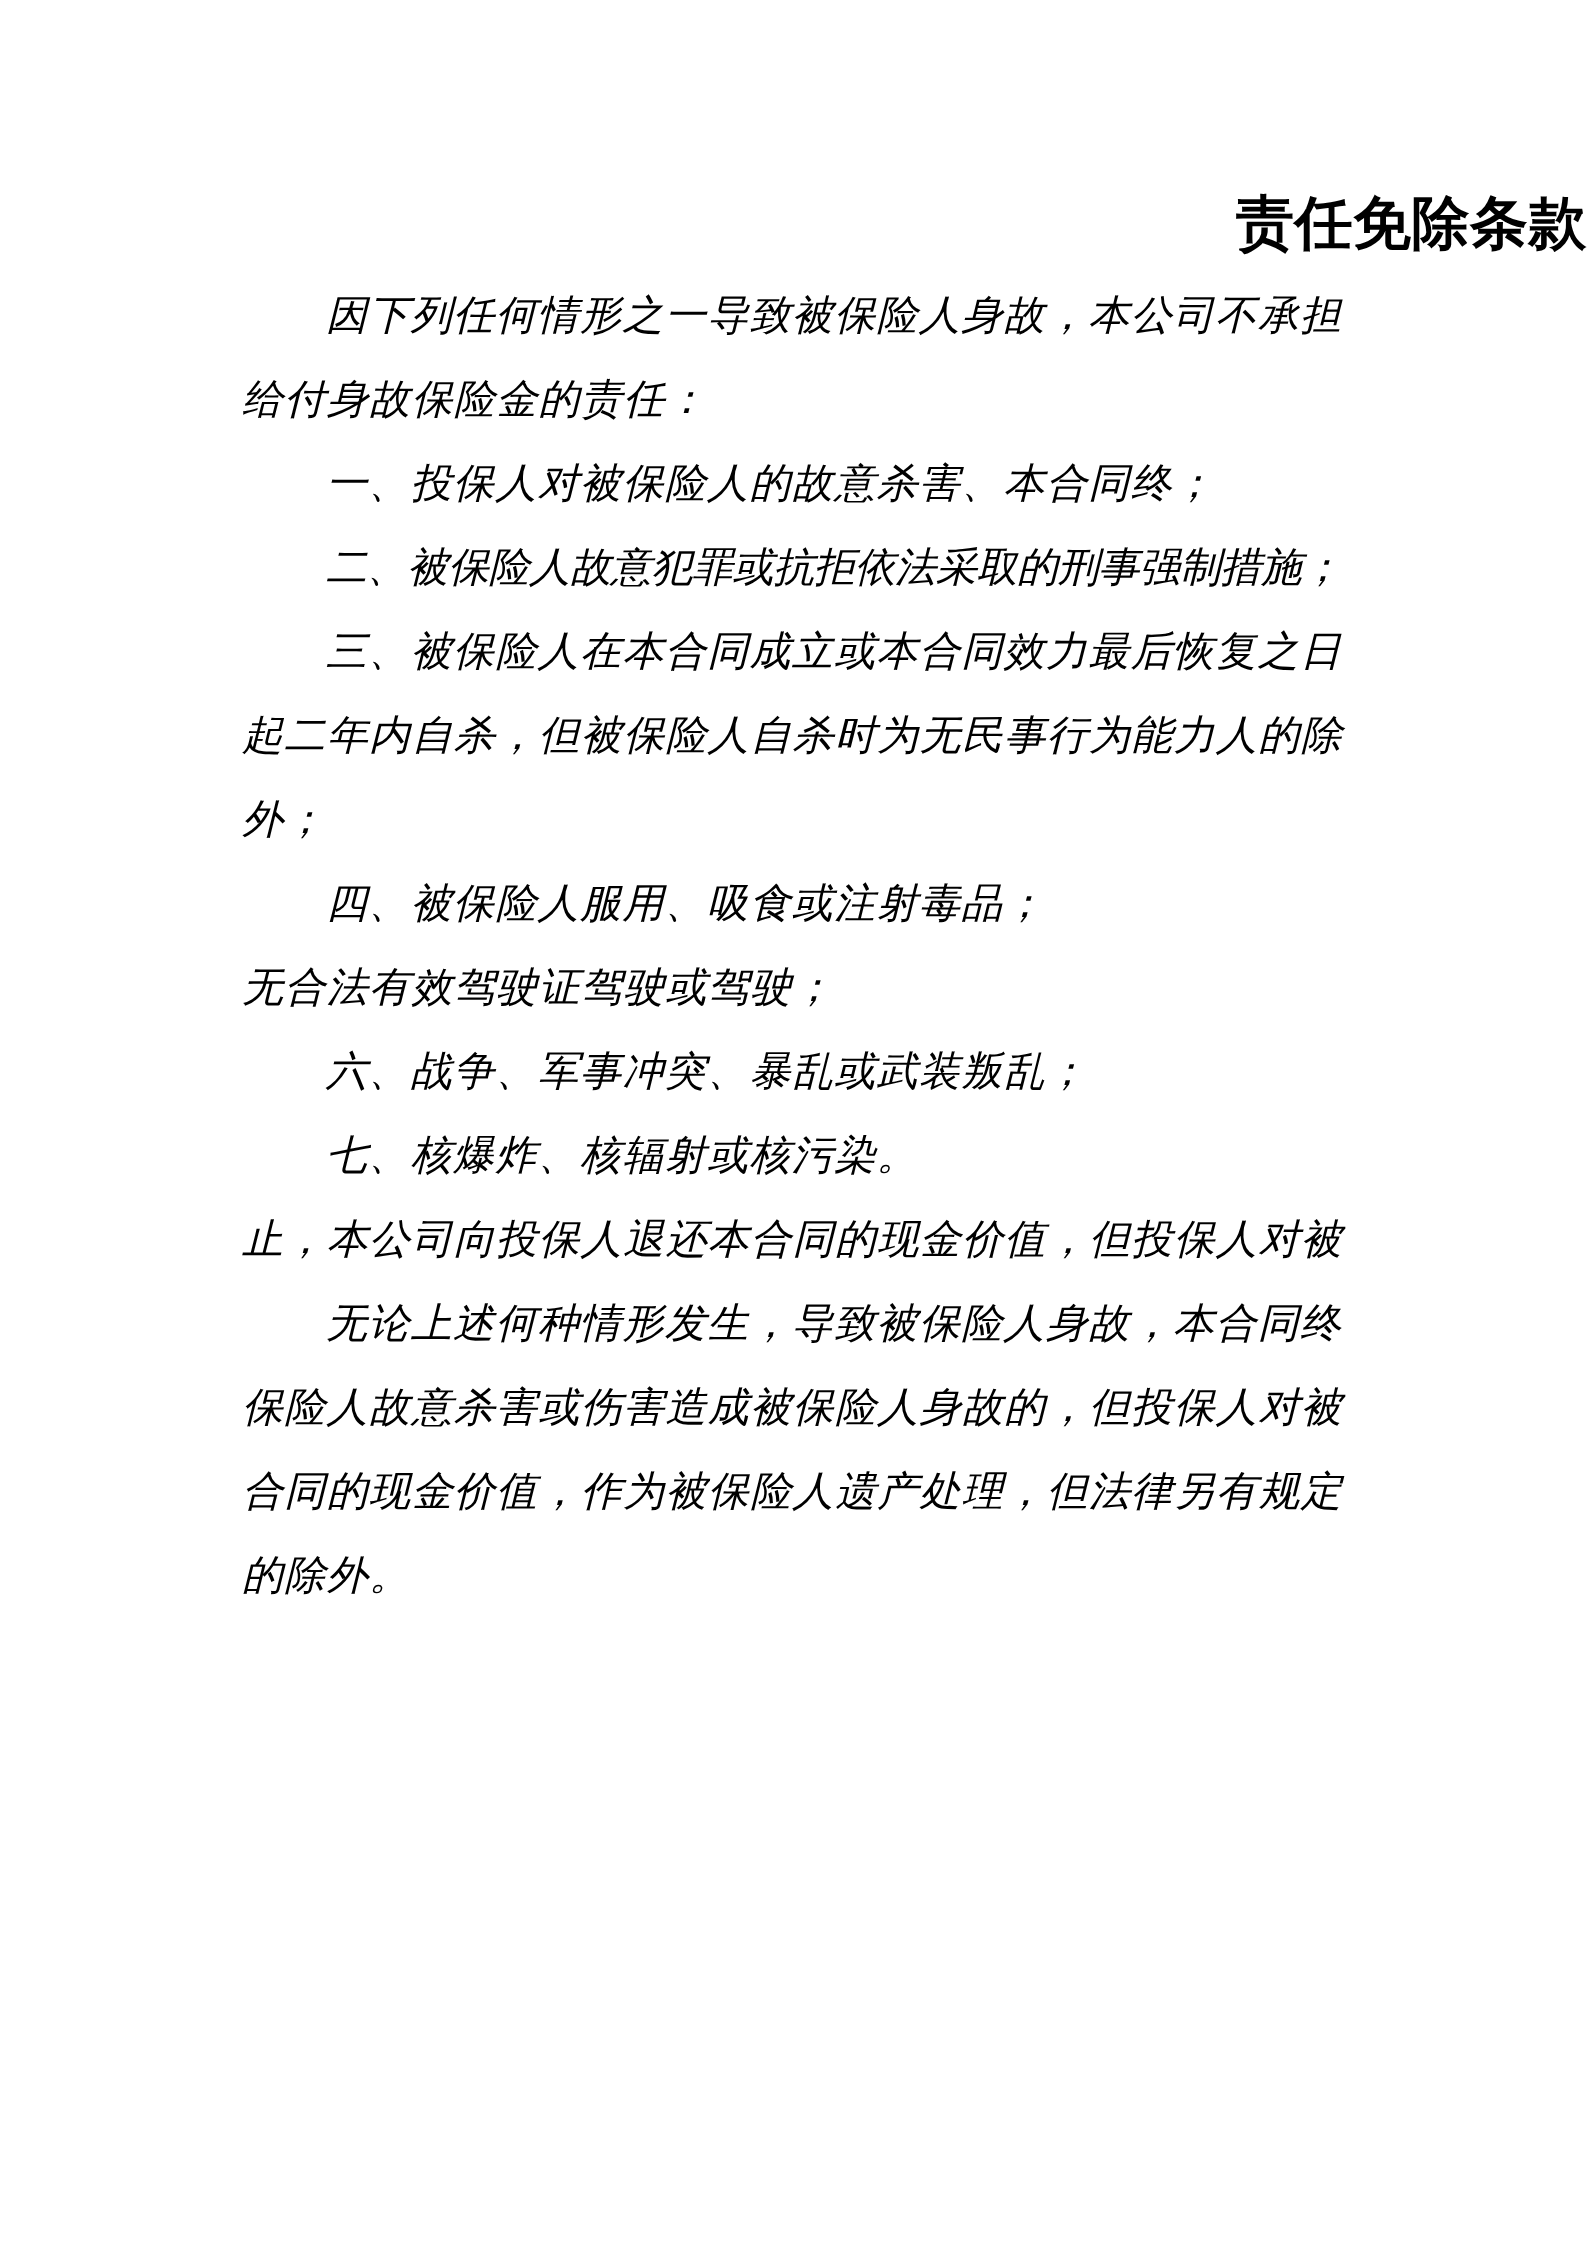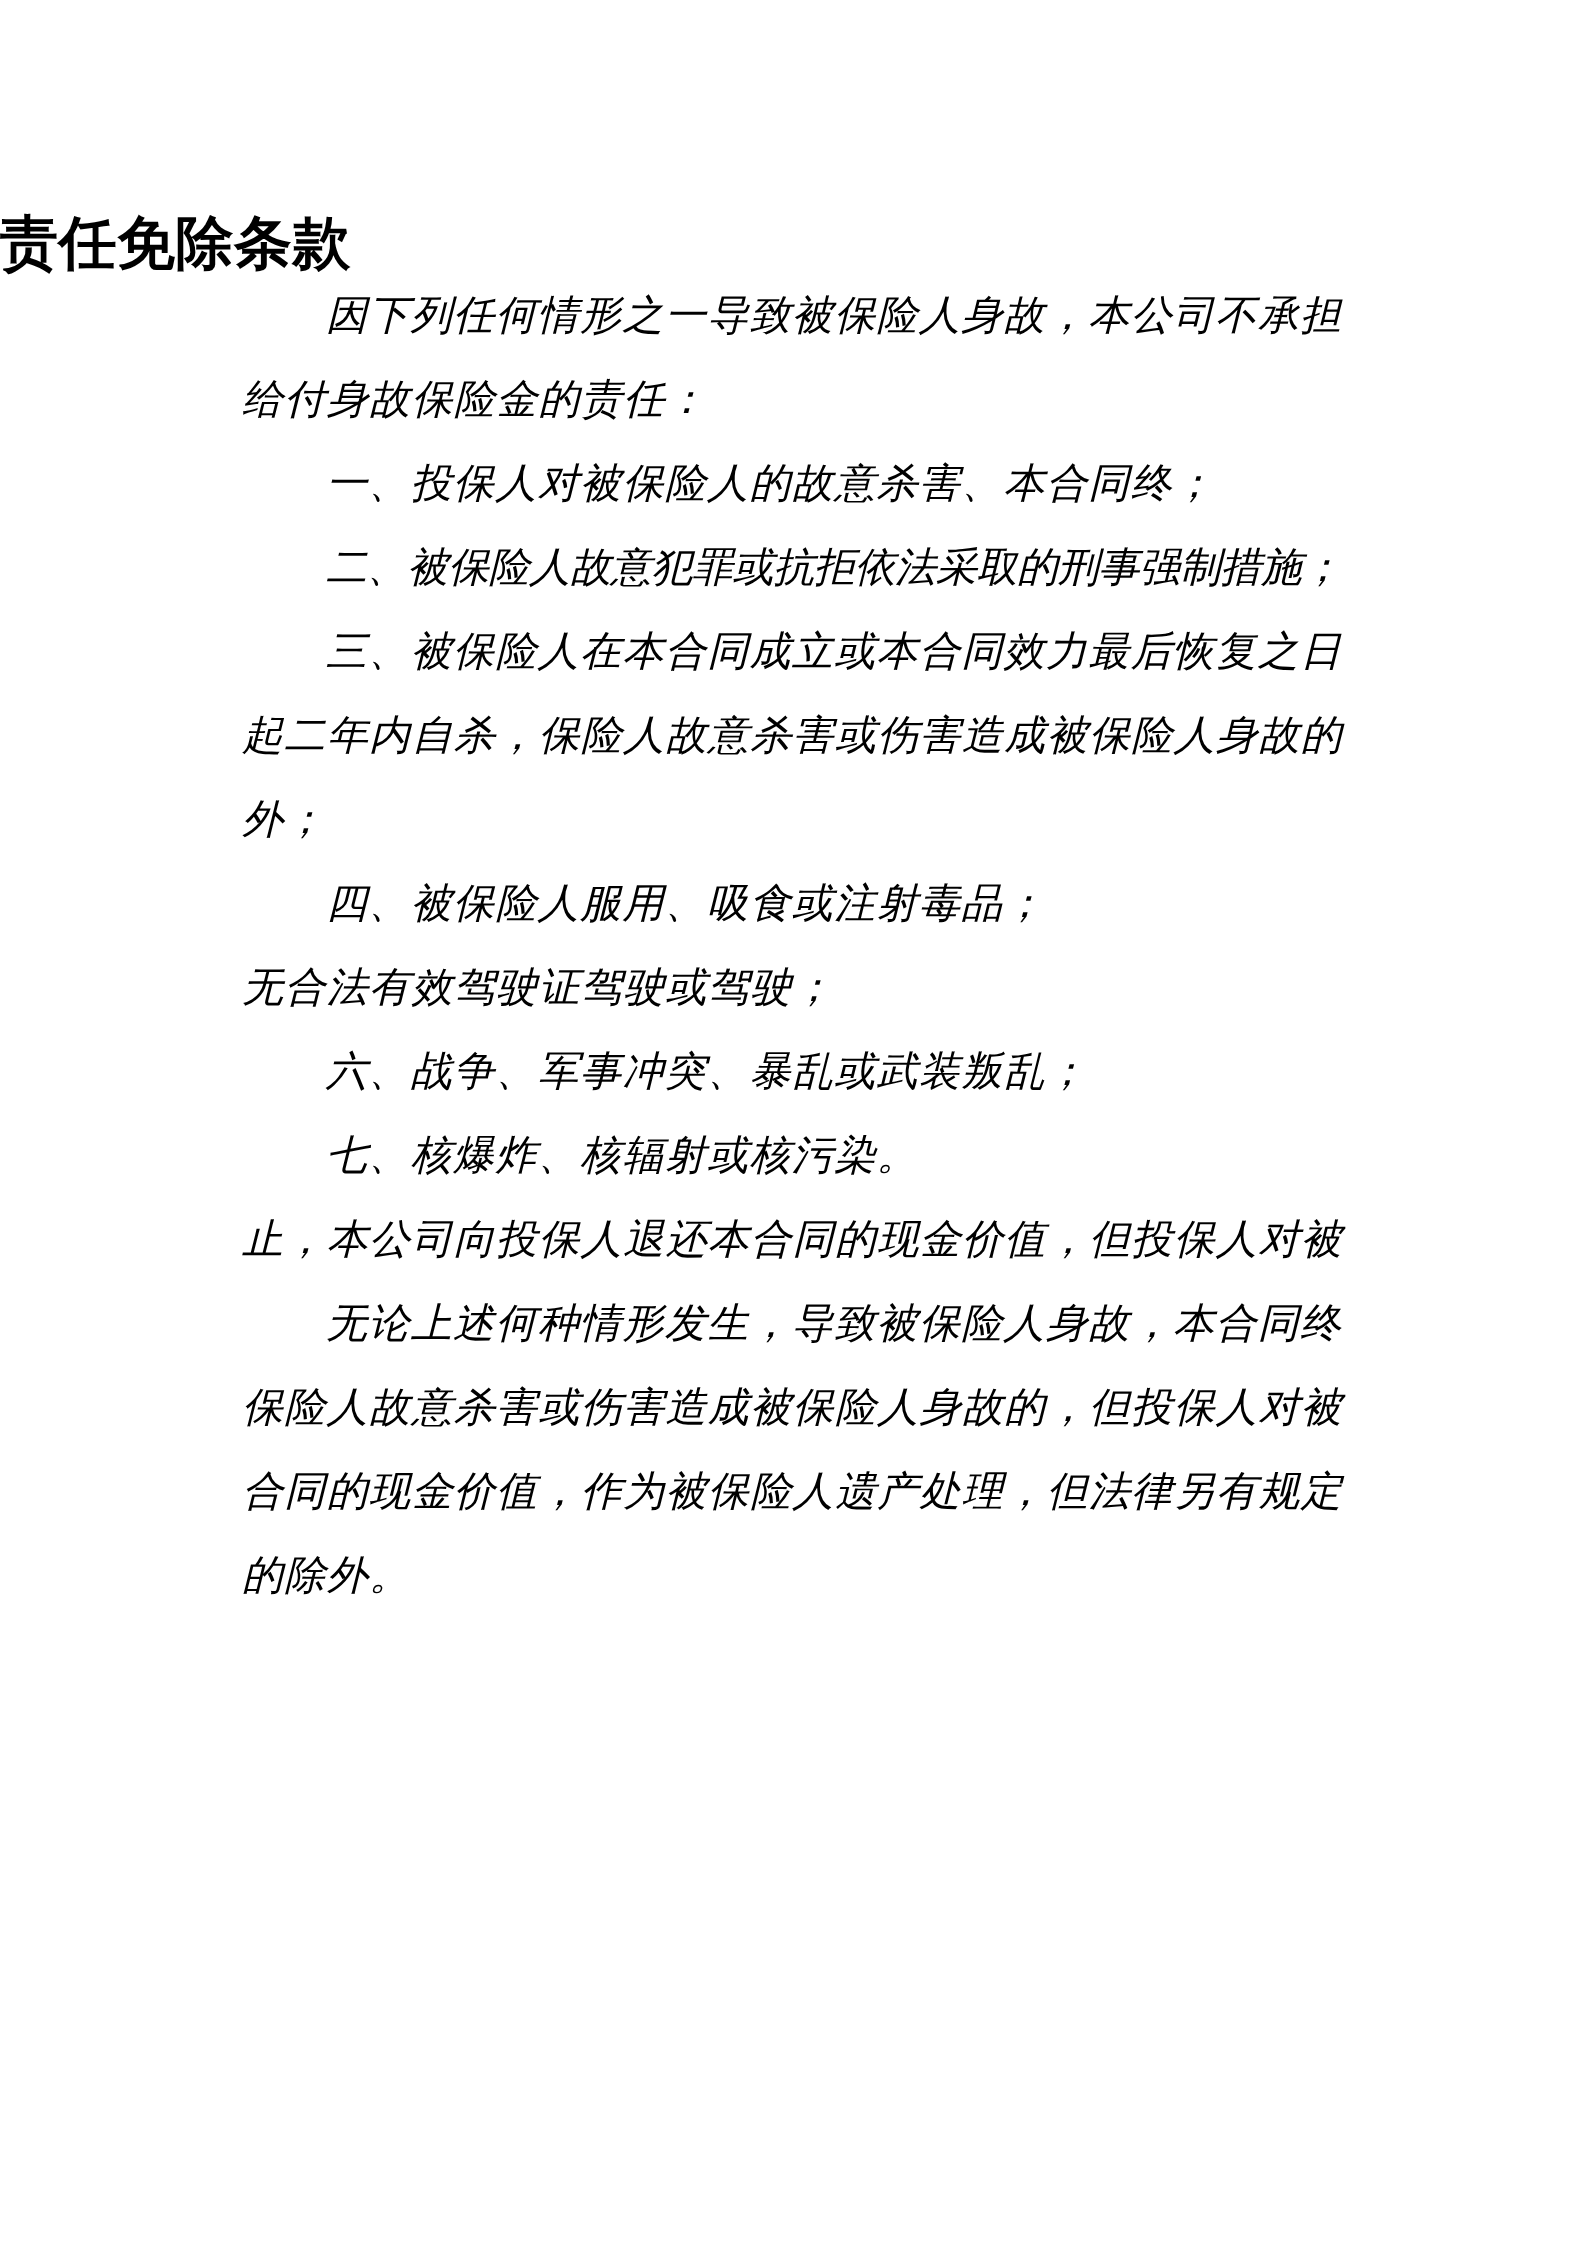--- a/index.html
+++ b/index.html
@@ -14,27 +14,26 @@
     background: #ffffff;
     overflow: hidden;
     font-family: "Liberation Serif", serif;
     color: #000000;
   }
   .doc-title {
     position: absolute;
     top: 186px;
     left: 0;
     width: 1587px;
-    text-align: left;
+    text-align: right;
     font-size: 58px;
     line-height: 76px;
     font-weight: bold;
     letter-spacing: 0.5px;
     white-space: nowrap;
-    margin-top: 20px;
   }
   .doc-body {
     position: absolute;
     top: 273px;
     left: 242px;
     width: 1104px;
     font-size: 41px;
     line-height: 84px;
     font-style: italic;
   }
@@ -54,21 +53,21 @@
 <body>
 
 <div class="page">
   <div class="doc-title">责任免除条款</div>
   <div class="doc-body">
       <div class="line first">因下列任何情形之一导致被保险人身故，本公司不承担</div>
       <div class="line">给付身故保险金的责任：</div>
       <div class="line first">一、投保人对被保险人的故意杀害、本合同终；</div>
       <div class="line first compressed">二、被保险人故意犯罪或抗拒依法采取的刑事强制措施；</div>
       <div class="line first">三、被保险人在本合同成立或本合同效力最后恢复之日</div>
-      <div class="line">起二年内自杀，保险人故意杀害或伤害造成被保险人身故的</div>
+      <div class="line">起二年内自杀，但被保险人自杀时为无民事行为能力人的除</div>
       <div class="line">外；</div>
       <div class="line first">四、被保险人服用、吸食或注射毒品；</div>
       <div class="line">无合法有效驾驶证驾驶或驾驶；</div>
       <div class="line first">六、战争、军事冲突、暴乱或武装叛乱；</div>
       <div class="line first">七、核爆炸、核辐射或核污染。</div>
       <div class="line">止，本公司向投保人退还本合同的现金价值，但投保人对被</div>
       <div class="line first">无论上述何种情形发生，导致被保险人身故，本合同终</div>
       <div class="line">保险人故意杀害或伤害造成被保险人身故的，但投保人对被</div>
       <div class="line">合同的现金价值，作为被保险人遗产处理，但法律另有规定</div>
       <div class="line">的除外。</div>

